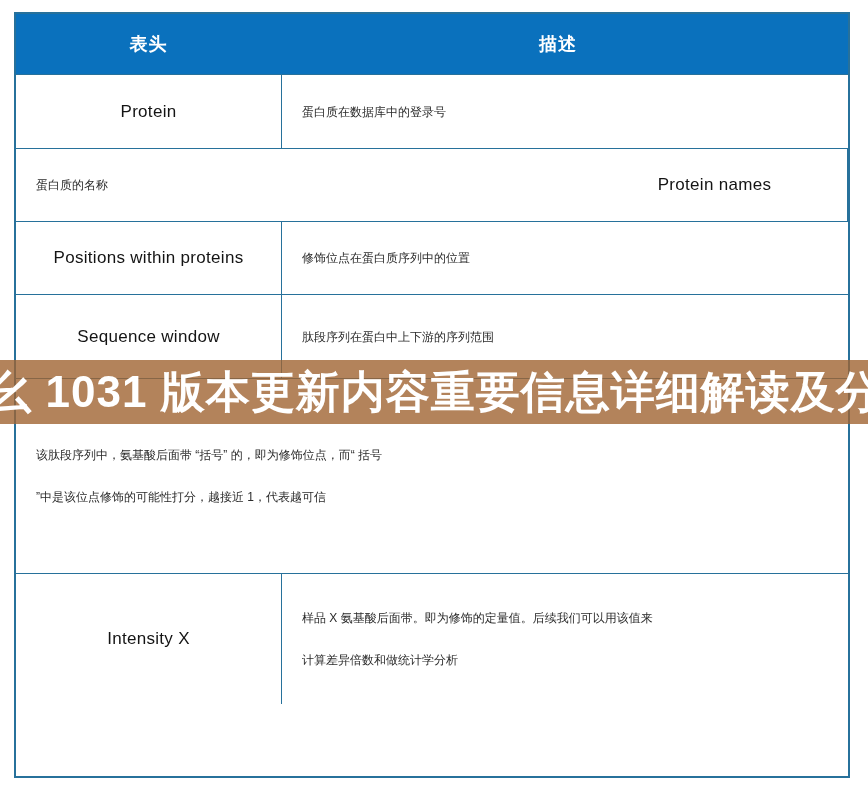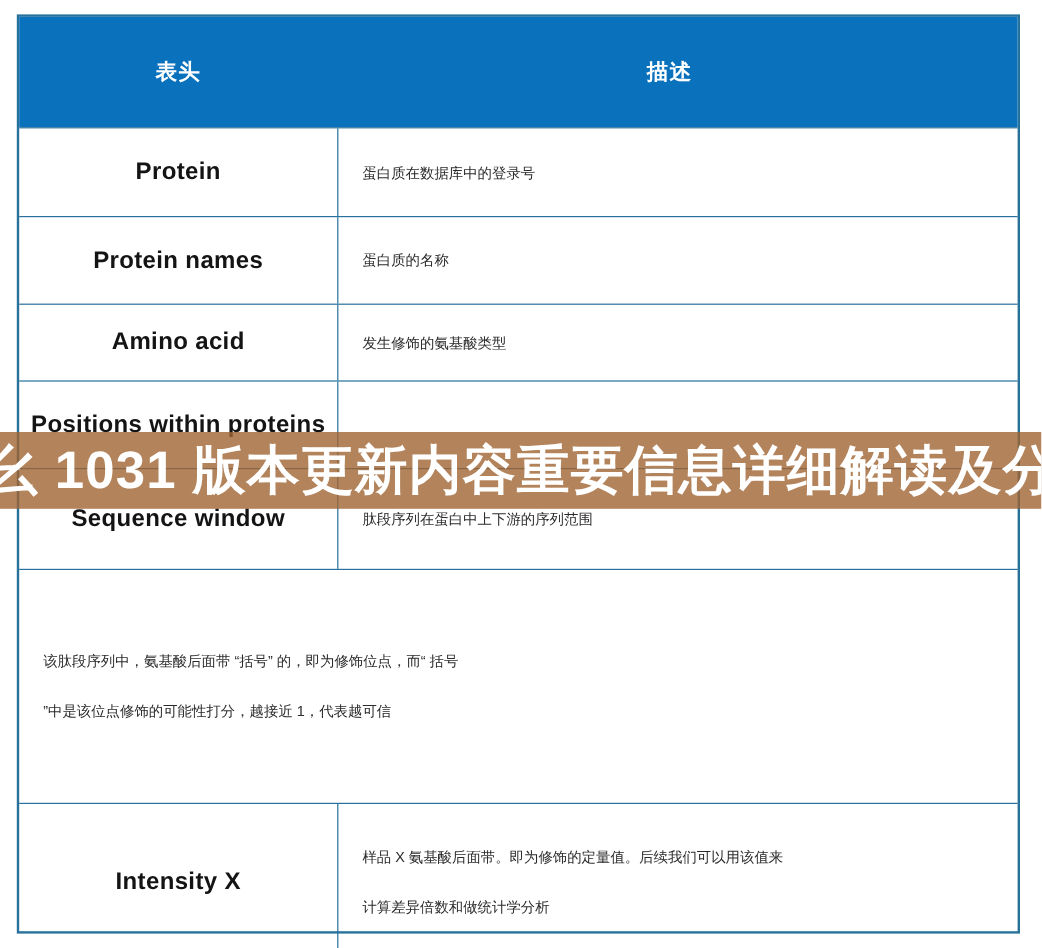--- a/index.html
+++ b/index.html
@@ -34,24 +34,23 @@
     display: flex;
     flex-direction: column;
     justify-content: center;
   }
   .cell.term {
     width: 266px;
     flex: 0 0 266px;
     border-right: 1px solid var(--border-color, #27719b);
     align-items: center;
     text-align: center;
-    font-size: 20px;
+    font-size: 17px;
     color: #141414;
     letter-spacing: 0.3px;
-    font-weight: bold;
   }
   .cell.desc {
     flex: 1 1 auto;
     align-items: flex-start;
     padding-left: 20px;
     padding-right: 14px;
     font-size: 12px;
     color: #2b2b2b;
   }
   .row.header-row {
@@ -88,48 +87,45 @@
     text-align: center;
   }
 </style>
 </head>
 <body>
 
 <div class="page">
 
   <div class="desc-table">
 
-    <div class="row header-row" style="height:92px">
+    <div class="row header-row" style="height:60px">
       <div class="cell term">表头</div>
       <div class="cell desc">描述</div>
     </div>
 
     <div class="row" style="height:74px">
       <div class="cell term">Protein</div>
       <div class="cell desc">
         <div class="desc-line">蛋白质在数据库中的登录号</div>
       </div>
     </div>
 
     <div class="row" style="height:73px">
-      <div class="cell term">Protein names</div>
       <div class="cell desc">
         <div class="desc-line">蛋白质的名称</div>
       </div>
+      <div class="cell term">Protein names</div>
     </div>
 
-    <div class="row" style="height:64px">
-      <div class="cell term">Amino acid</div>
-      <div class="cell desc">
-        <div class="desc-line">发生修饰的氨基酸类型</div>
-      </div>
-    </div>
 
     <div class="row" style="height:73px">
       <div class="cell term">Positions within proteins</div>
+      <div class="cell desc">
+        <div class="desc-line">修饰位点在蛋白质序列中的位置</div>
+      </div>
     </div>
 
     <div class="row" style="height:84px">
       <div class="cell term">Sequence window</div>
       <div class="cell desc">
         <div class="desc-line">肽段序列在蛋白中上下游的序列范围</div>
       </div>
     </div>
 
     <div class="row" style="height:195px">

